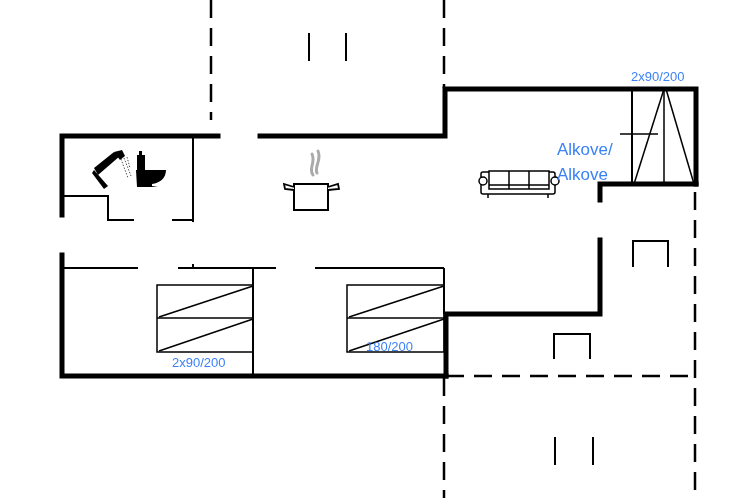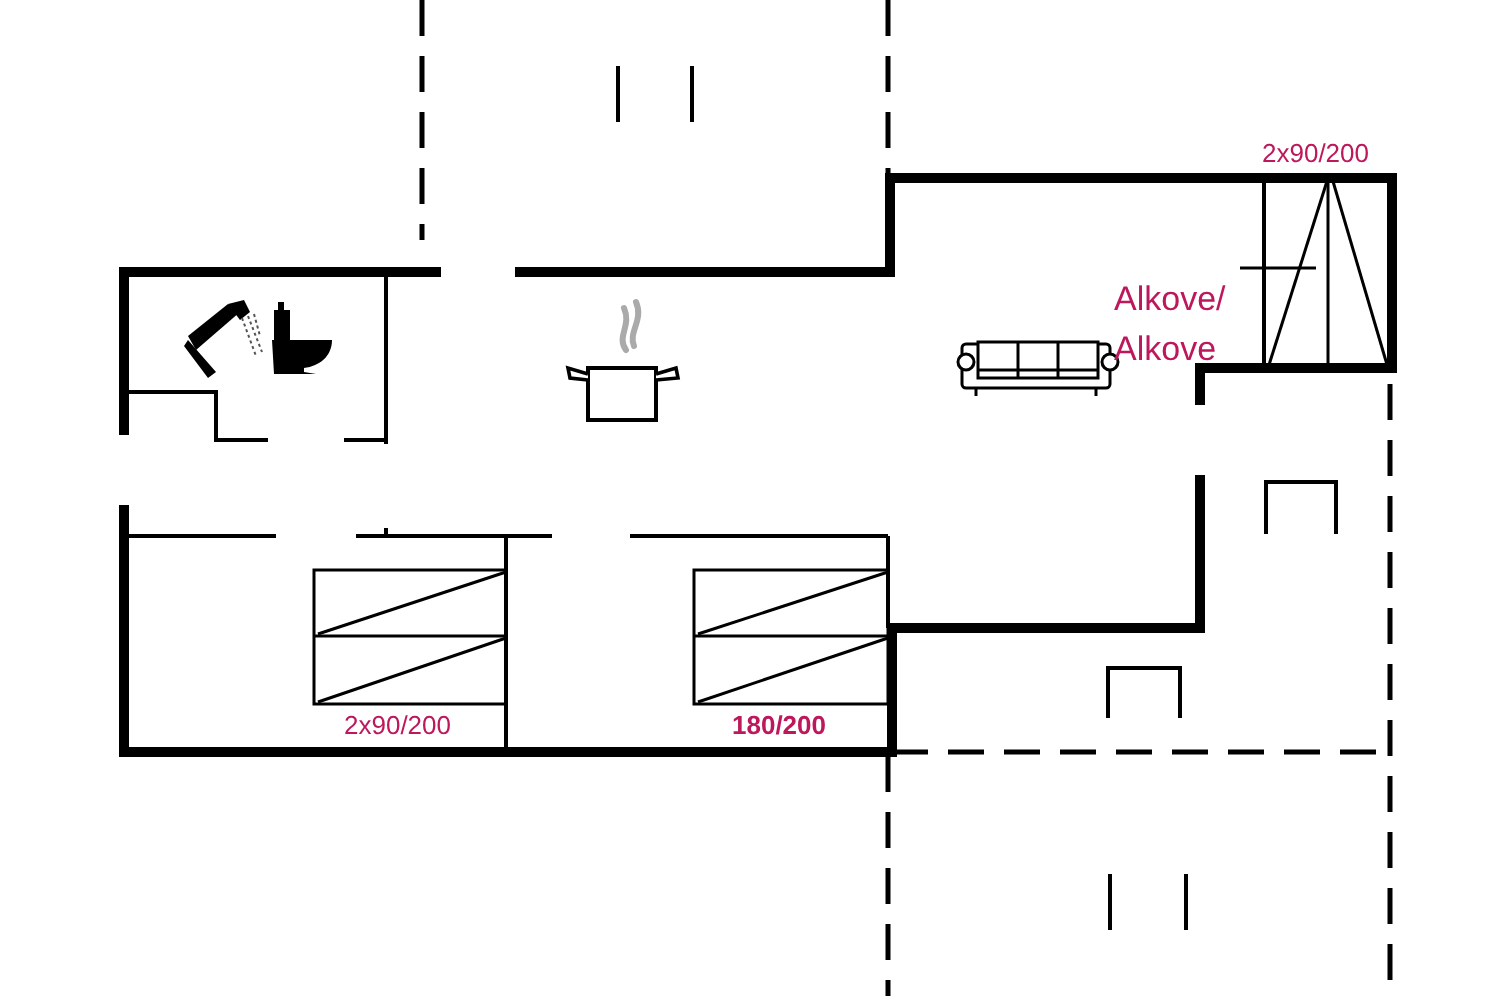--- a/index.html
+++ b/index.html
@@ -1,18 +1,18 @@
 <!DOCTYPE html>
 <html><head>
   <meta charset="utf-8">
   <style>
     html, body { margin: 0; padding: 0; background: #ffffff; }
     .canvas { position: relative; width: 754px; height: 498px; overflow: hidden; background: #ffffff; }
     svg { position: absolute; left: 0; top: 0; }
-    .label { position: absolute; font-family: "Liberation Sans", sans-serif; color: #be185d; white-space: nowrap; line-height: 1; }
+    .label { position: absolute; font-family: "Liberation Sans", sans-serif; color: #3b82f6; white-space: nowrap; line-height: 1; }
     .lbl-small { font-size: 13px; }
     .lbl-med { font-size: 17px; margin-top: 24px; }
   </style>
 </head>
 <body>
 
 <div class="canvas">
   <svg width="754" height="498" viewBox="0 0 754 498">
 
     <g stroke="#000" stroke-width="2.5" fill="none" stroke-dasharray="18 10">
@@ -118,14 +118,14 @@
       <line x1="489" y1="185" x2="549" y2="185"></line>
       <line x1="488" y1="194" x2="488" y2="198"></line>
       <line x1="548" y1="194" x2="548" y2="198"></line>
     </g>
   </svg>
 
   <span class="label lbl-small" style="left:631px; top:70px;">2x90/200</span>
   <span class="label lbl-med" style="left:557px; top:117px;">Alkove/</span>
   <span class="label lbl-med" style="left:557px; top:142px;">Alkove</span>
   <span class="label lbl-small" style="left:172px; top:356px;">2x90/200</span>
-  <span class="label lbl-small" style="left:366px; top:356px;font-weight:bold;">180/200</span>
+  <span class="label lbl-small" style="left:366px; top:340px;">180/200</span>
 </div>
 
 </body></html>

